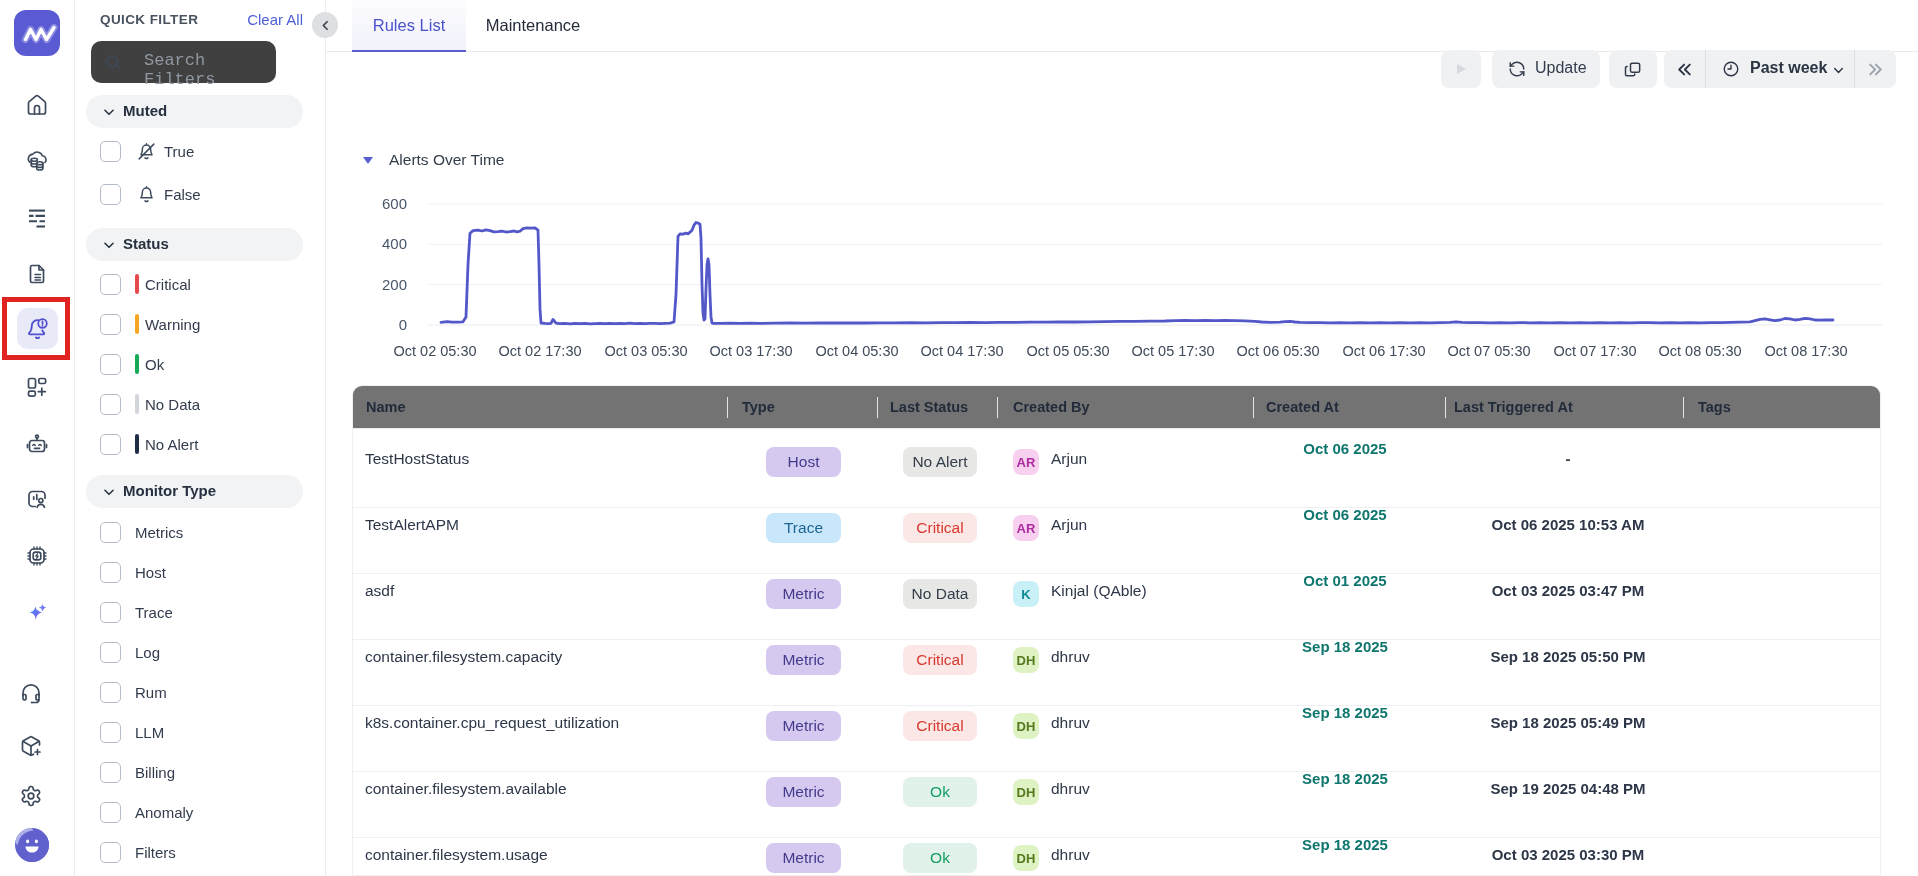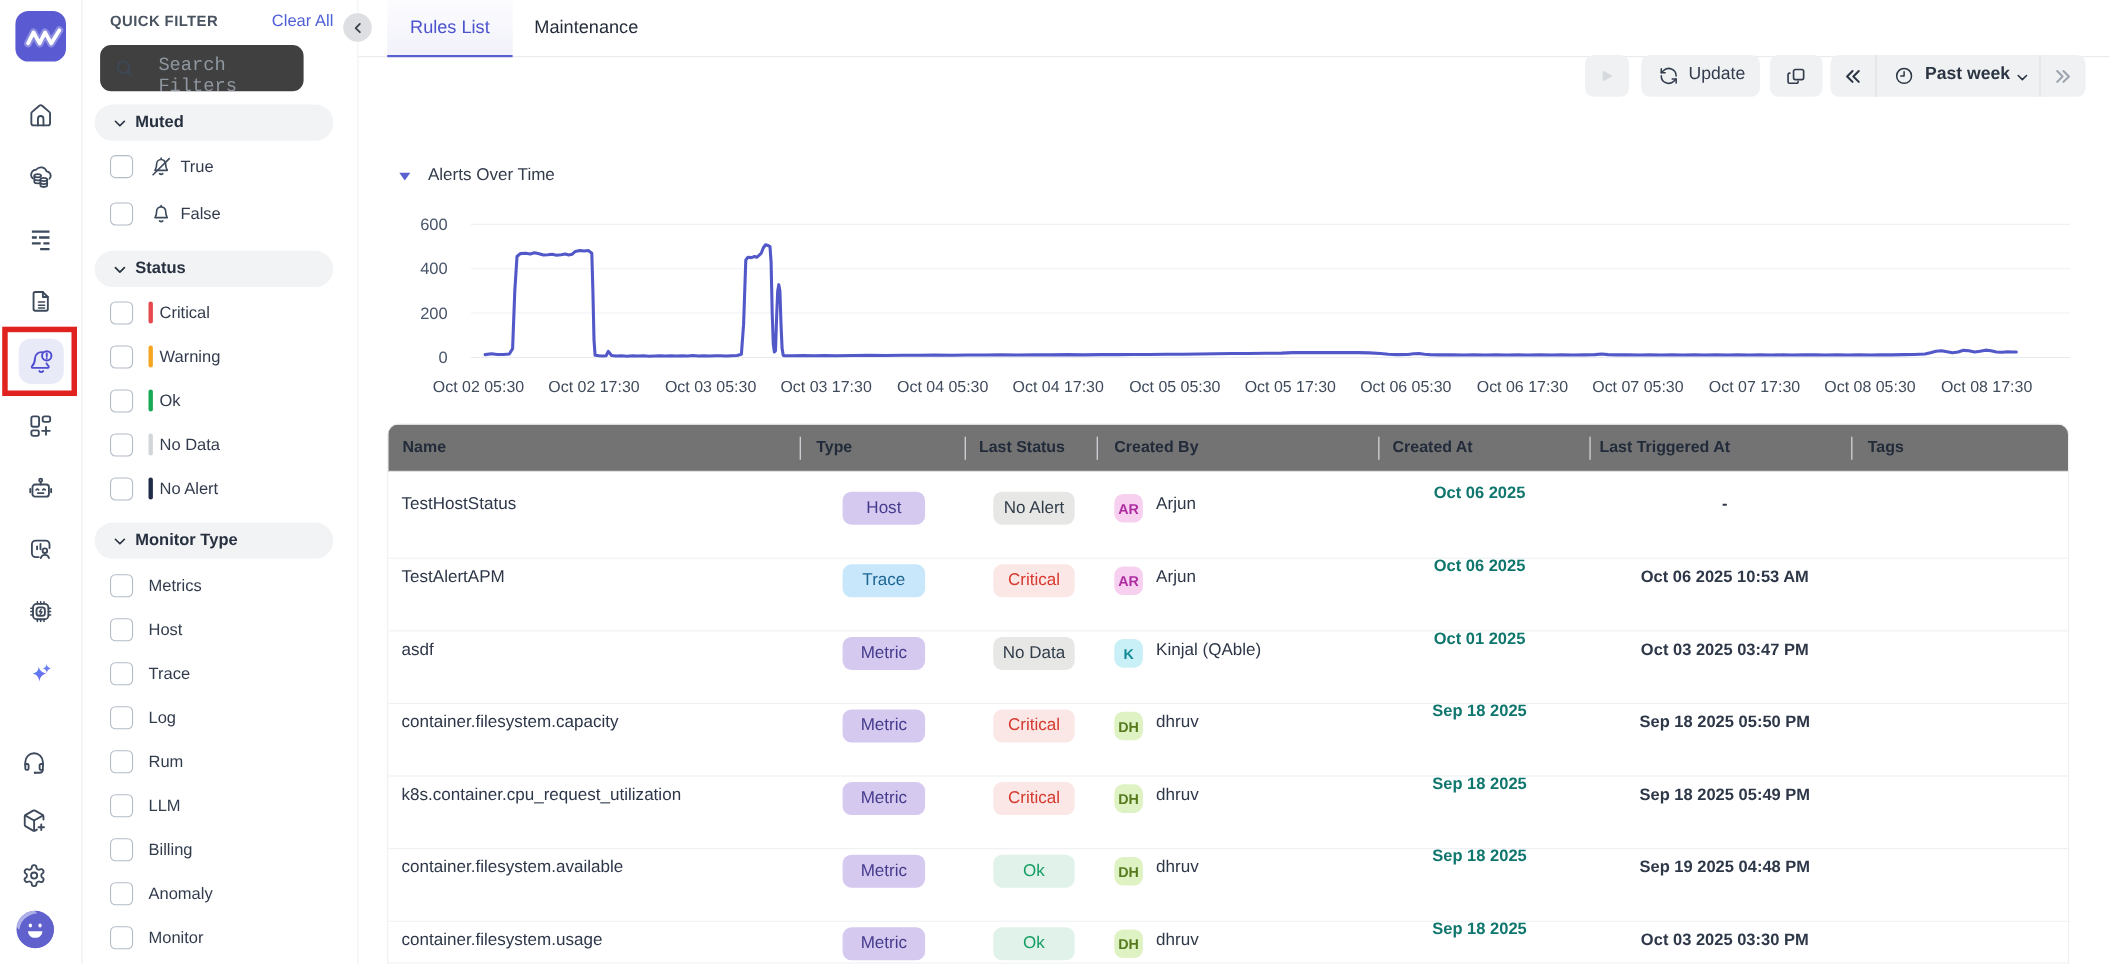--- a/index.html
+++ b/index.html
@@ -255,21 +255,21 @@
     <div class="frow-label" style="left:60px; top:644px;">Log</div>
   <div class="cb" style="top:682px;"></div>
     <div class="frow-label" style="left:60px; top:684px;">Rum</div>
   <div class="cb" style="top:722px;"></div>
     <div class="frow-label" style="left:60px; top:724px;">LLM</div>
   <div class="cb" style="top:762px;"></div>
     <div class="frow-label" style="left:60px; top:764px;">Billing</div>
   <div class="cb" style="top:802px;"></div>
     <div class="frow-label" style="left:60px; top:804px;">Anomaly</div>
   <div class="cb" style="top:842px;"></div>
-    <div class="frow-label" style="left:60px; top:844px;">Monitor</div>
+    <div class="frow-label" style="left:60px; top:844px;">Filters</div>
   <div id="collapse">
       <svg style="position:absolute;left:7px;top:6px;" width="13" height="15" viewBox="0 0 24 24" fill="none" stroke="#3a4049" stroke-width="3" stroke-linecap="round" stroke-linejoin="round">
         <path d="m15 5-7 7 7 7"></path>
       </svg>
     </div>
 </div>
 <div id="main">
   <div id="topbar">
     <div id="tab1">Rules List</div>
     <div id="tab2">Maintenance</div>

